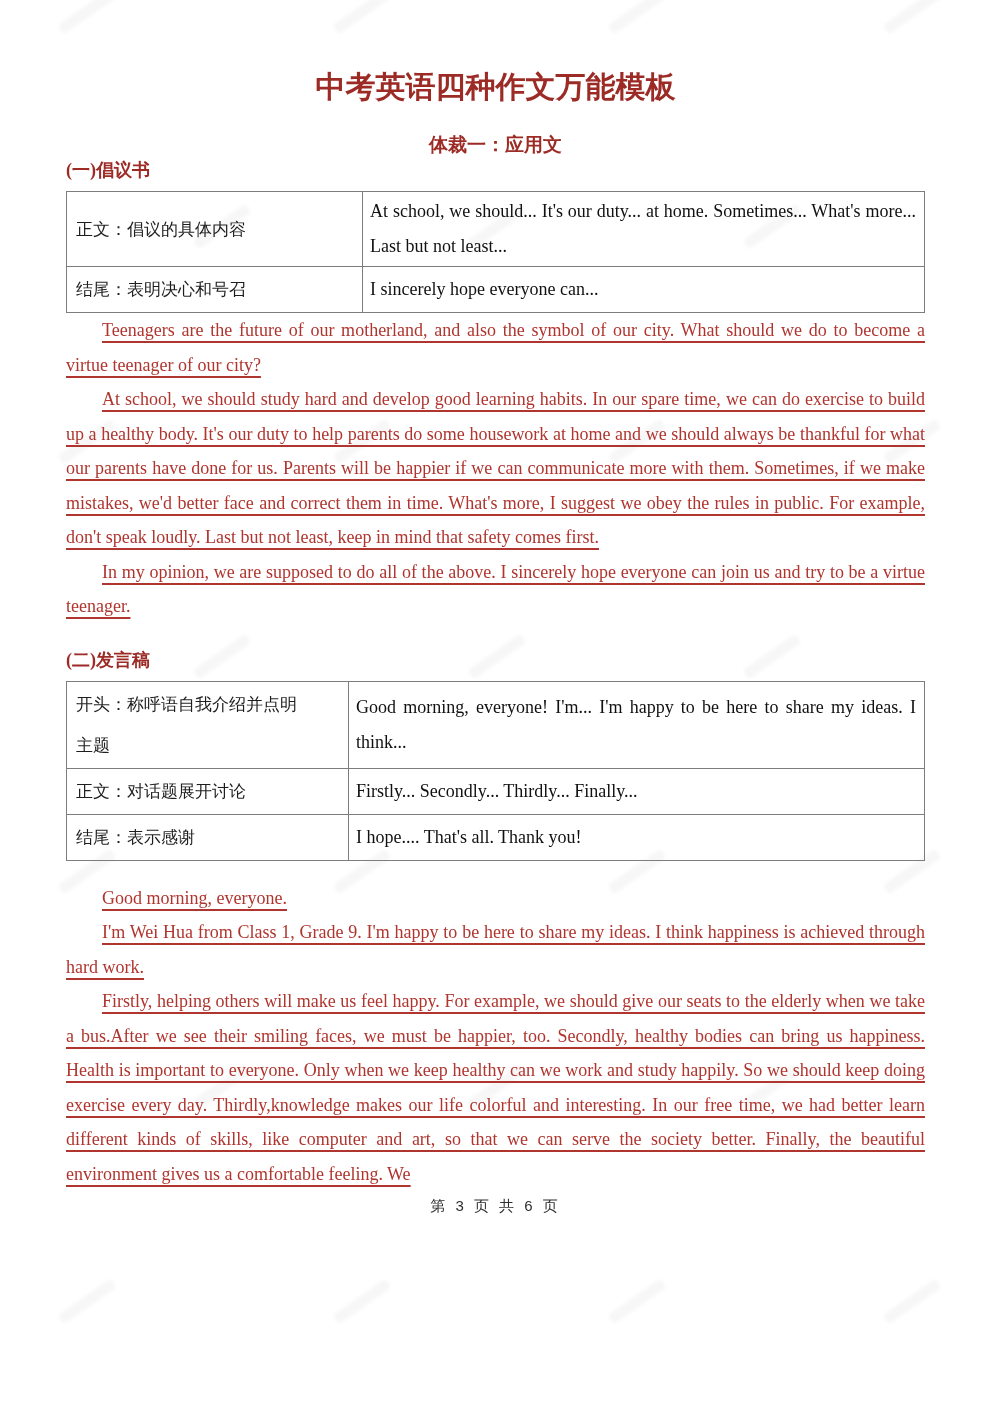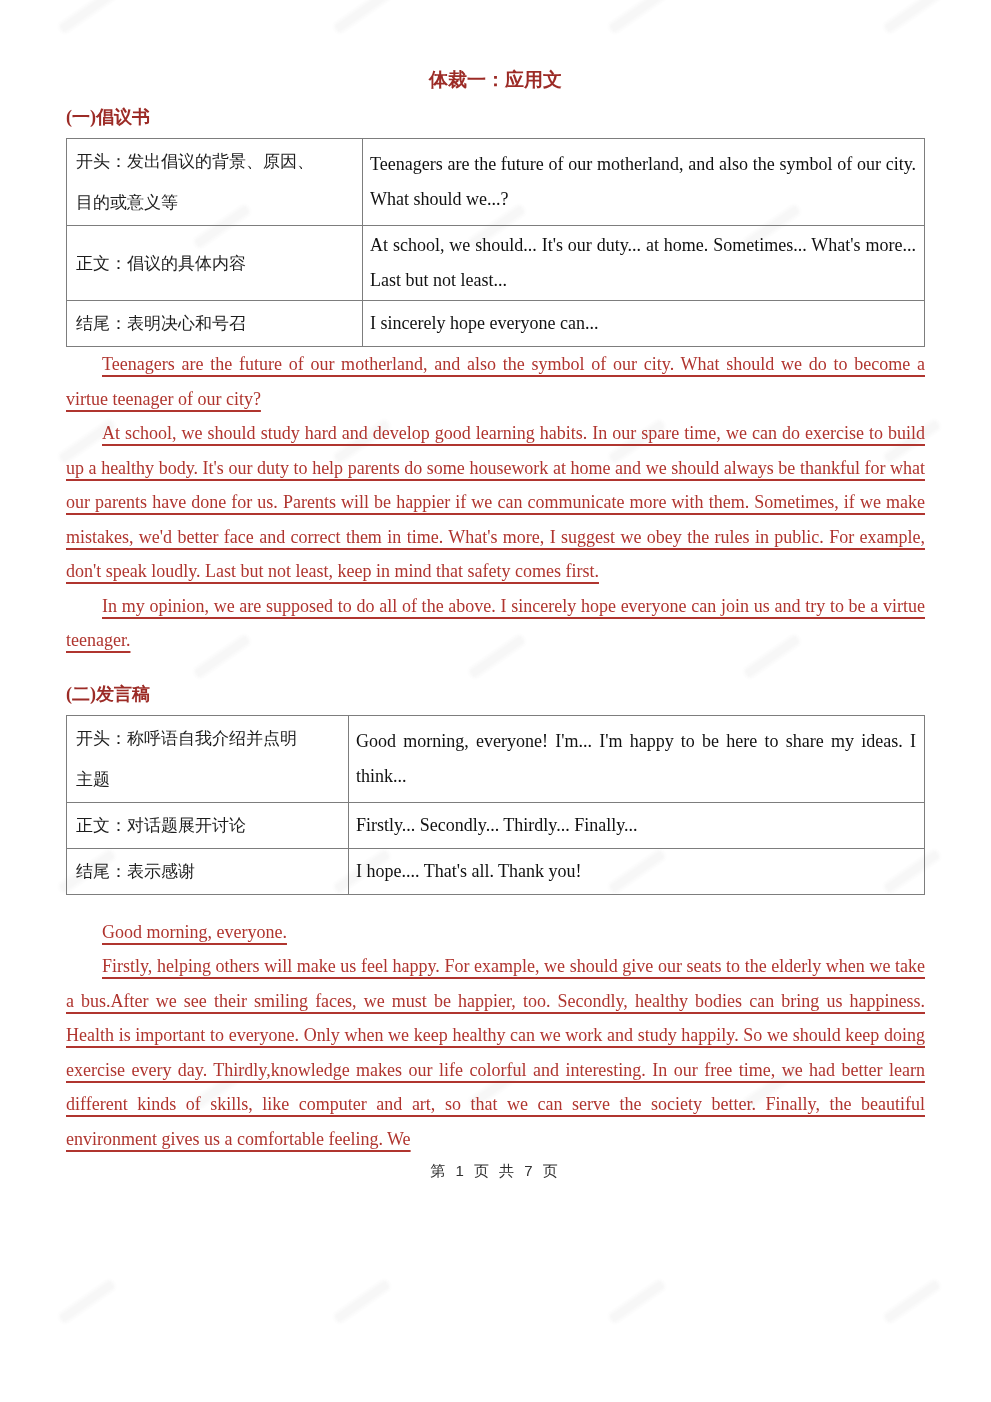--- a/index.html
+++ b/index.html
@@ -13,24 +13,24 @@
   
   .wm{position:absolute;width:64px;height:11px;background:rgba(60,60,60,0.045);
       border-radius:4px;transform:rotate(-35deg);filter:blur(1.6px);z-index:1;}
 
   .doc-title{
     text-align:center;font-size:30px;font-weight:bold;color:#9c2b26;
     line-height:38px;margin:0;
   }
   .doc-subtitle{
     text-align:center;font-size:19px;font-weight:bold;color:#9c2b26;
-    line-height:24px;font-family:Liberation Serif, serif;
+    line-height:24px;margin-top:27px;font-family:Liberation Serif, serif;
   }
   .section-heading{
-    font-size:18px;font-weight:bold;color:#9c2b26;line-height:24px;margin-top:13px;
+    font-size:18px;font-weight:bold;color:#9c2b26;line-height:24px;margin-top:1px;
   }
 
   table.outline{
     border-collapse:collapse;width:859px;table-layout:fixed;margin-top:9px;
   }
   table.outline td{
     border:1px solid #7d7d7d;vertical-align:middle;
   }
   td.label-cell{
     font-family:"Liberation Sans","DejaVu Sans",sans-serif;
@@ -94,34 +94,31 @@
     <div class="wm" style="left: 465px; top: 1081px;"></div>
     <div class="wm" style="left: 740px; top: 1081px;"></div>
     <div class="wm" style="left: 55px; top: 1296px;"></div>
     <div class="wm" style="left: 330px; top: 1296px;"></div>
     <div class="wm" style="left: 605px; top: 1296px;"></div>
     <div class="wm" style="left: 880px; top: 1296px;"></div>
   </div>
 
 <div class="page">
 
+  <h1 class="doc-title">中考英语四种作文万能模板</h1>
   <div class="doc-subtitle">体裁一：应用文</div>
 
   <div class="section-heading">(一)倡议书</div>
 
   <table class="outline" id="table1">
     <colgroup>
         <col class="c1">
         <col class="c2">
       </colgroup>
     <tbody>
-        <tr class="r1">
-      <td class="label-cell">开头：发出倡议的背景、原因、目的或意义等</td>
-      <td class="content-cell">Teenagers are the future of our motherland, and also the symbol of our city. What should we...?</td>
-    </tr>
     <tr class="r2">
       <td class="label-cell">正文：倡议的具体内容</td>
       <td class="content-cell">At school, we should... It's our duty... at home. Sometimes... What's more... Last but not least...</td>
     </tr>
     <tr class="r3">
       <td class="label-cell">结尾：表明决心和号召</td>
       <td class="content-cell">I sincerely hope everyone can...</td>
     </tr>
   </tbody>
     </table>
@@ -151,18 +148,19 @@
     </tr>
     <tr class="r3">
       <td class="label-cell">结尾：表示感谢</td>
       <td class="content-cell">I hope.... That's all. Thank you!</td>
     </tr>
   </tbody>
     </table>
 
   <div class="essay second">
     <p>Good morning, everyone.</p>
+    <p>I'm Wei Hua from Class 1, Grade 9. I'm happy to be here to share my ideas. I think happiness is achieved through hard work.</p>
     <p>Firstly, helping others will make us feel happy. For example, we should give our seats to the elderly when we take a bus.After we see their smiling faces, we must be happier, too. Secondly, healthy bodies can bring us happiness. Health is important to everyone. Only when we keep healthy can we work and study happily. So we should keep doing exercise every day. Thirdly,knowledge makes our life colorful and interesting. In our free time, we had better learn different kinds of skills, like computer and art, so that we can serve the society better. Finally, the beautiful environment gives us a comfortable feeling. We</p>
   </div>
 
-  <div class="page-footer">第 1 页 共 7 页</div>
+  <div class="page-footer">第 3 页 共 6 页</div>
 
 </div>
 
 </body></html>

